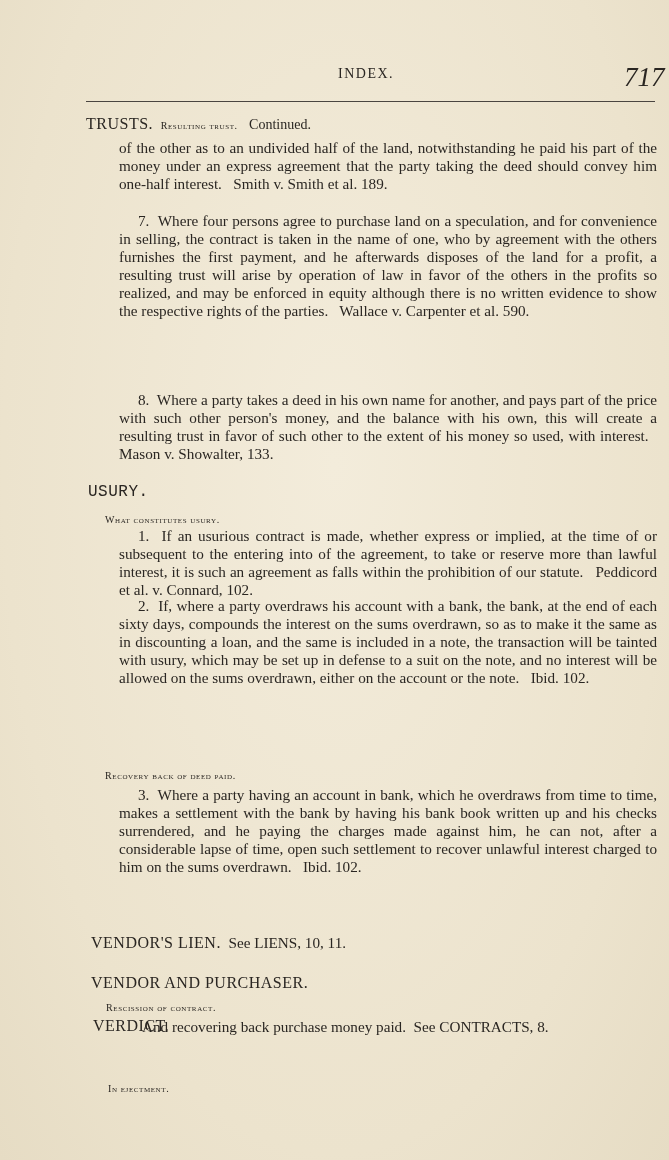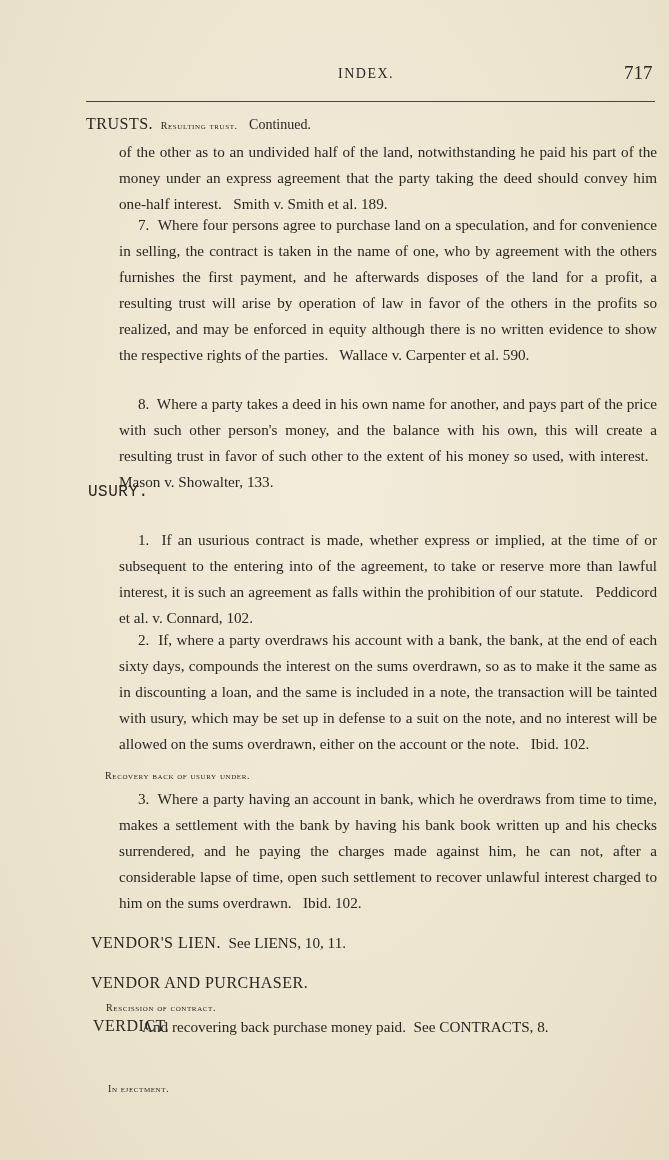--- a/index.html
+++ b/index.html
@@ -12,28 +12,28 @@
       position: relative;
     }
     .page { position: absolute; left: 0; top: 0; width: 669px; height: 920px; margin-left: 38px; }
     .running-head {
       position: absolute; top: 66px; left: 0; width: 669px; height: 24px;
     }
     .running-head .title {
       position: absolute; left: 300px; top: 0; font-size: 14px; letter-spacing: 1.5px;
     }
     .running-head .pageno {
-      position: absolute; left: 586px; top: -4px; font-size: 19px;
+      position: absolute; left: 586px; top: -4px; font-size: 27px; font-style: italic;
     }
     .rule {
       position: absolute; top: 101px; left: 48px; width: 569px; height: 0;
       border-top: 1.5px solid #4a4540;
     }
     .line { position: absolute; white-space: nowrap; font-size: 15.2px; line-height: 20px; }
-    .para { position: absolute; left: 81px; width: 538px; font-size: 15.2px; line-height: 26px; text-align: justify; text-align-last: left; }
+    .para { position: absolute; left: 81px; width: 538px; font-size: 15.2px; line-height: 18px; text-align: justify; text-align-last: left; }
     .para.first-indent { text-indent: 19px; }
     .heading { font-size: 16px; letter-spacing: 0.5px; }
     .case { }
     .sub { font-variant: small-caps; font-size: 10px; letter-spacing: 0.6px; }
   </style>
 </head>
 <body>
 
 <div class="page">
 
@@ -63,35 +63,36 @@
   </div>
 
   <div class="para first-indent" style="top:391px;">
     <span>8.</span>&nbsp;
     <span>Where a party takes a deed in his own name for another, and pays part of the price with such other person's money, and the balance with his own, this will create a resulting trust in favor of such other to the extent of his money so used, with interest.</span>&nbsp;&nbsp;
     <span class="case">Mason v. Showalter,</span>
     <span>133.</span>
   </div>
 
   <div class="line heading" style="left:50px; top:482px;font-family:Liberation Mono, monospace;">USURY.</div>
+  <div class="line sub" style="left:67px; top:510px;">What constitutes usury.</div>
 
   <div class="para first-indent" style="top:527px;">
     <span>1.</span>&nbsp;
     <span>If an usurious contract is made, whether express or implied, at the time of or subsequent to the entering into of the agreement, to take or reserve more than lawful interest, it is such an agreement as falls within the prohibition of our statute.</span>&nbsp;&nbsp;
     <span class="case">Peddicord et al. v. Connard,</span>
     <span>102.</span>
   </div>
 
-  <div class="para first-indent" style="top:627px;">
+  <div class="para first-indent" style="top:597px;">
     <span>2.</span>&nbsp;
     <span>If, where a party overdraws his account with a bank, the bank, at the end of each sixty days, compounds the interest on the sums overdrawn, so as to make it the same as in discounting a loan, and the same is included in a note, the transaction will be tainted with usury, which may be set up in defense to a suit on the note, and no interest will be allowed on the sums overdrawn, either on the account or the note.</span>&nbsp;&nbsp;
     <span>Ibid. 102.</span>
   </div>
 
-  <div class="line sub" style="left:67px; top:766px;">Recovery back of usury under.</div>
+  <div class="line sub" style="left:67px; top:766px;">Recovery back of deed paid.</div>
 
   <div class="para first-indent" style="top:786px;">
     <span>3.</span>&nbsp;
     <span>Where a party having an account in bank, which he overdraws from time to time, makes a settlement with the bank by having his bank book written up and his checks surrendered, and he paying the charges made against him, he can not, after a considerable lapse of time, open such settlement to recover unlawful interest charged to him on the sums overdrawn.</span>&nbsp;&nbsp;
     <span>Ibid. 102.</span>
   </div>
 
   <div class="line" style="left:53px; top:933px;">
     <span class="heading">VENDOR'S LIEN.</span>&nbsp;
     <span>See LIENS, 10, 11.</span>

